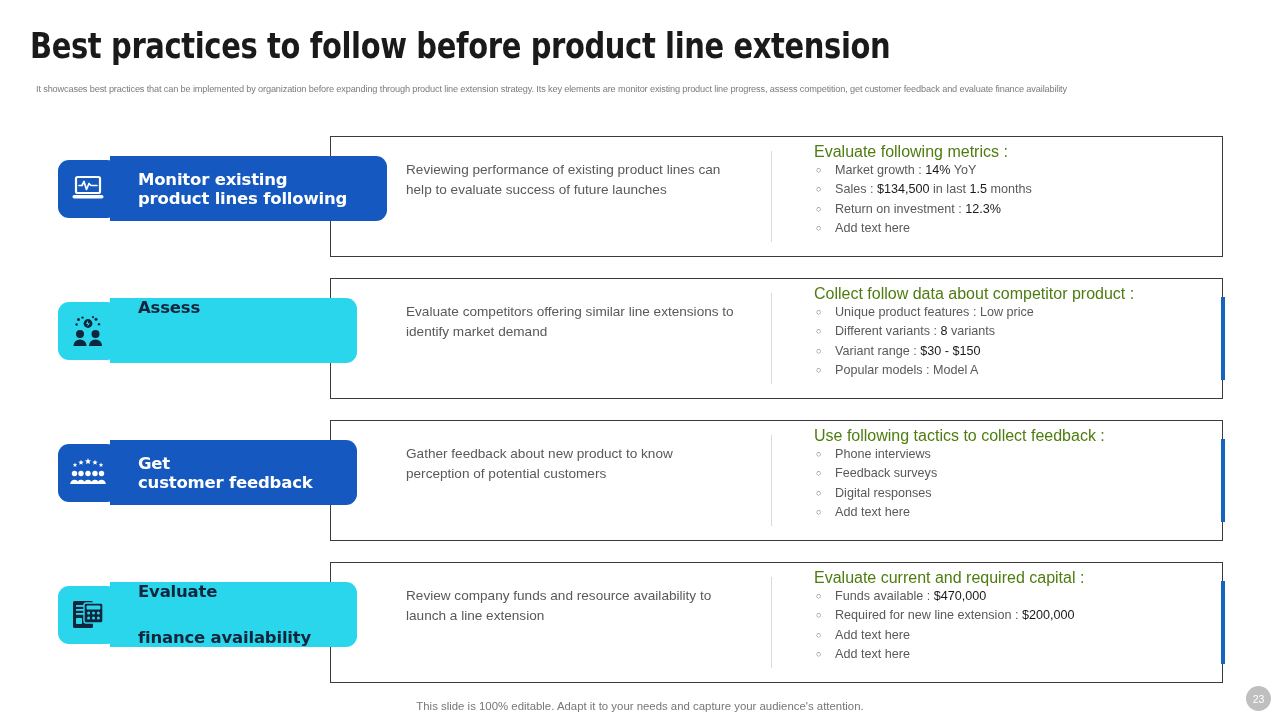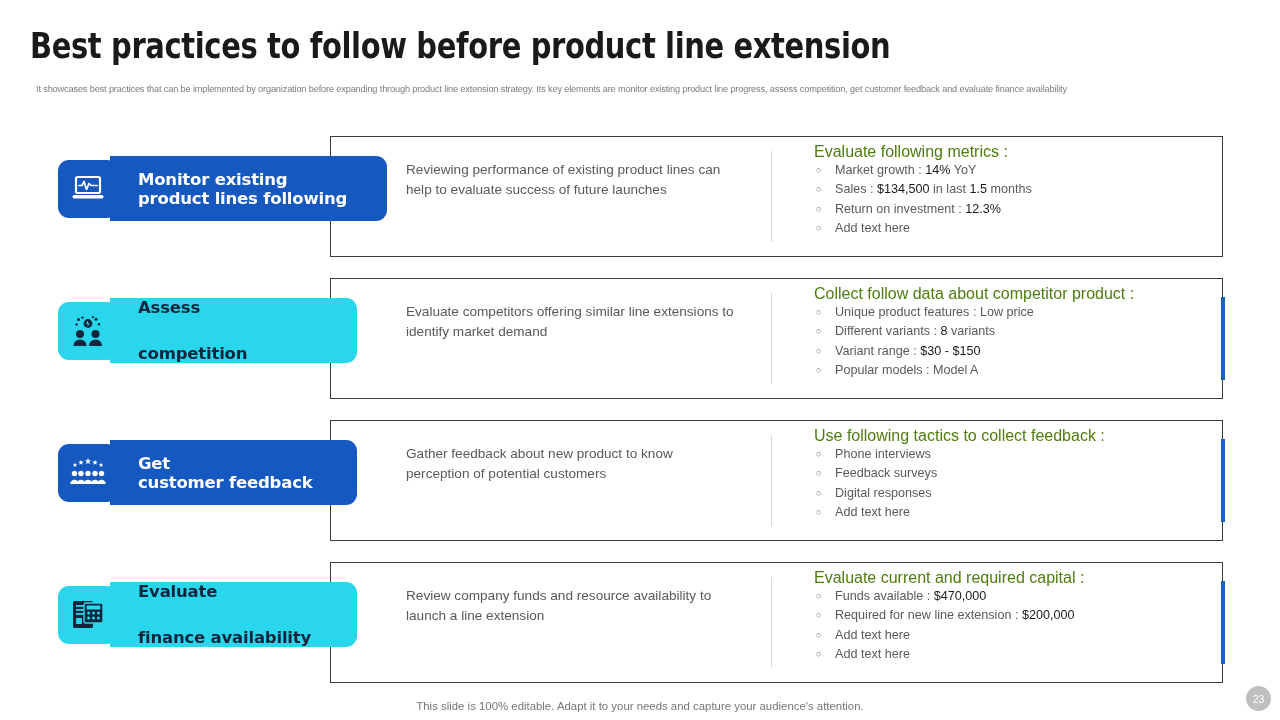--- a/index.html
+++ b/index.html
@@ -258,21 +258,20 @@
             <circle cx="5.6" cy="9.5" r="1.2" fill="#10263d"></circle>
             <circle cx="28" cy="9.2" r="1.2" fill="#10263d"></circle>
             <circle cx="9" cy="19" r="4" fill="#10263d"></circle>
             <path d="M2.4 31 a6.6 6.6 0 0 1 13.2 0 z" fill="#10263d"></path>
             <circle cx="24.5" cy="19" r="4" fill="#10263d"></circle>
             <path d="M17.9 31 a6.6 6.6 0 0 1 13.2 0 z" fill="#10263d"></path>
           </svg>
         </div>
         <div class="badge-pill">
           <span class="badge-line">Assess</span>
-          <span class="badge-line">competition</span>
         </div>
       </div>
       <div class="desc">Evaluate competitors offering similar line extensions to identify market demand</div>
       <div class="detail">
         <div class="detail-head">Collect follow data about competitor product :</div>
         <ul class="detail-list">
           <li class="detail-item">Unique product features : Low price</li>
           <li class="detail-item">Different variants : <b>8</b> variants</li>
           <li class="detail-item">Variant range : <b>$30 - $150</b></li>
           <li class="detail-item">Popular models : Model A</li>

